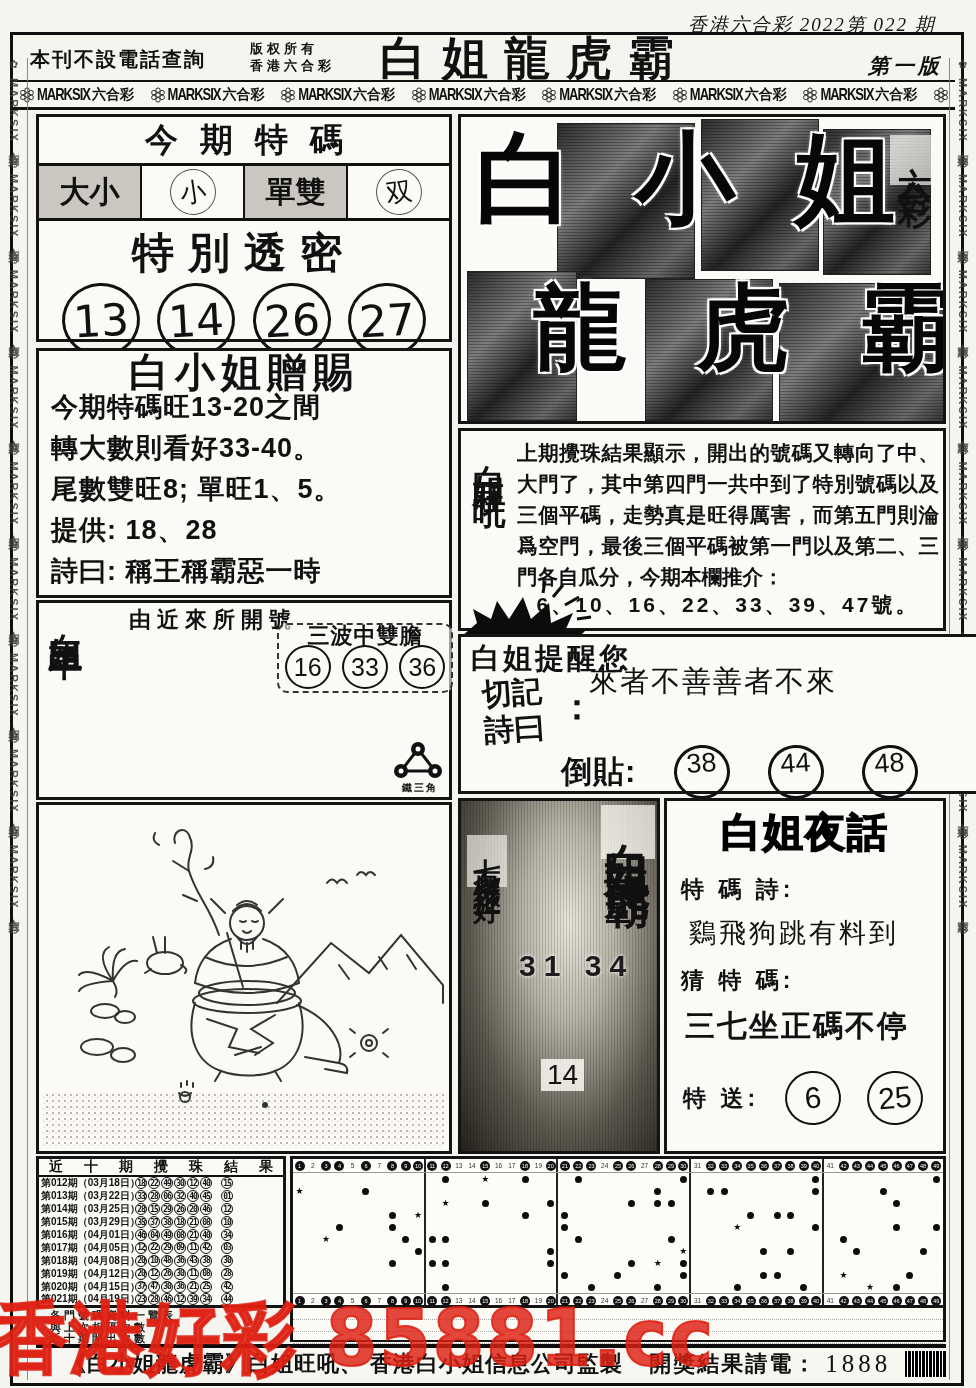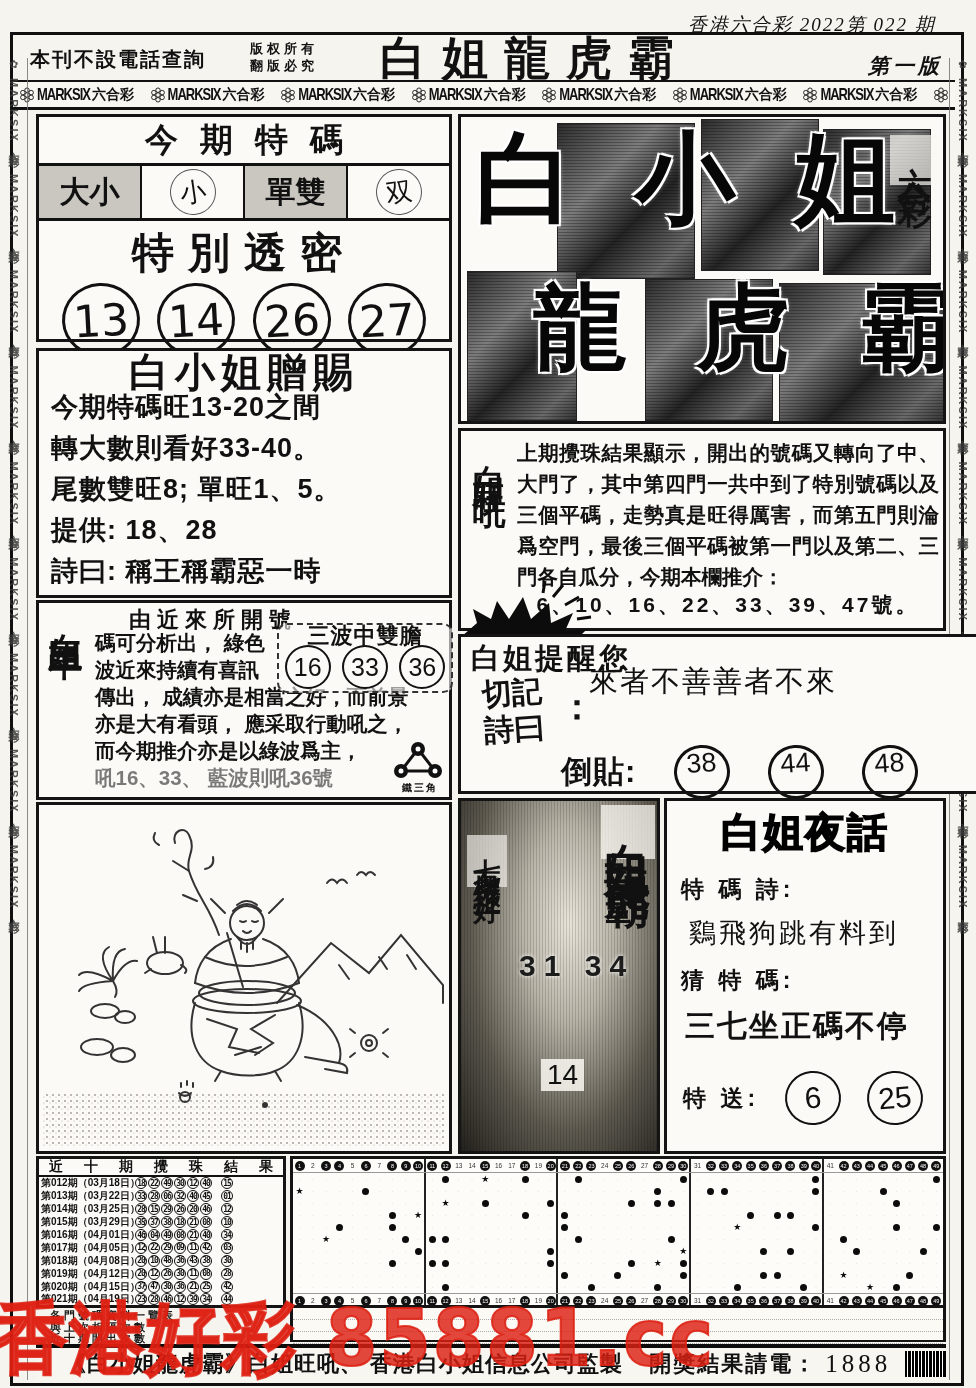--- a/index.html
+++ b/index.html
@@ -170,21 +170,21 @@
   svg{display:block;}
 </style>
 </head>
 <body>
 
 <div class="abs" id="page-frame"></div>
 
 <div class="abs" id="hdr-notice">本刊不設電話查詢</div>
 <div class="abs" id="hdr-copy">
   <div>版权所有</div>
-  <div>翻版必究</div>
+  <div>香港六合彩</div>
 </div>
 <div class="abs serif" id="hdr-title">白姐龍虎霸</div>
 <div class="abs serif" id="hdr-issue">香港六合彩 2022第 022 期</div>
 <div class="abs serif" id="hdr-edition">第一版</div>
 
 <div class="abs" id="logo-strip">
     <span class="logo-unit">
       <svg class="flower" viewBox="0 0 20 20">
         <circle cx="10" cy="4" r="2.8" fill="none" stroke="#222" stroke-width="1.2"></circle>
         <circle cx="4.8" cy="7" r="2.8" fill="none" stroke="#222" stroke-width="1.2"></circle>
@@ -317,28 +317,20 @@
       <div>轉大數則看好33-40。</div>
       <div>尾數雙旺8;  單旺1、5。</div>
       <div>提供: 18、28</div>
       <div>詩曰: 稱王稱霸惡一時</div>
     </div>
 </div>
 
 <div class="abs" id="three-box">
   <div class="abs" id="three-side">白姐三中二</div>
   <div class="abs" id="three-intro">由近來所開號</div>
-  <div class="abs" id="three-lines">
-      <div>碼可分析出， 綠色</div>
-      <div>波近來持續有喜訊</div>
-      <div>傳出， 成績亦是相當之好，而前景</div>
-      <div>亦是大有看頭， 應采取行動吼之，</div>
-      <div>而今期推介亦是以綠波爲主，</div>
-      <div style="opacity: 0.55;">吼16、33、 藍波則吼36號</div>
-    </div>
   <div class="abs" id="three-inset">
     <div class="t">三波中雙膽</div>
     <div class="nums">
         <span class="midcircle">16</span>
         <span class="midcircle">33</span>
         <span class="midcircle">36</span>
       </div>
   </div>
   <div class="abs" id="triangle-icon">
     <svg width="54" height="40" viewBox="0 0 54 40">

